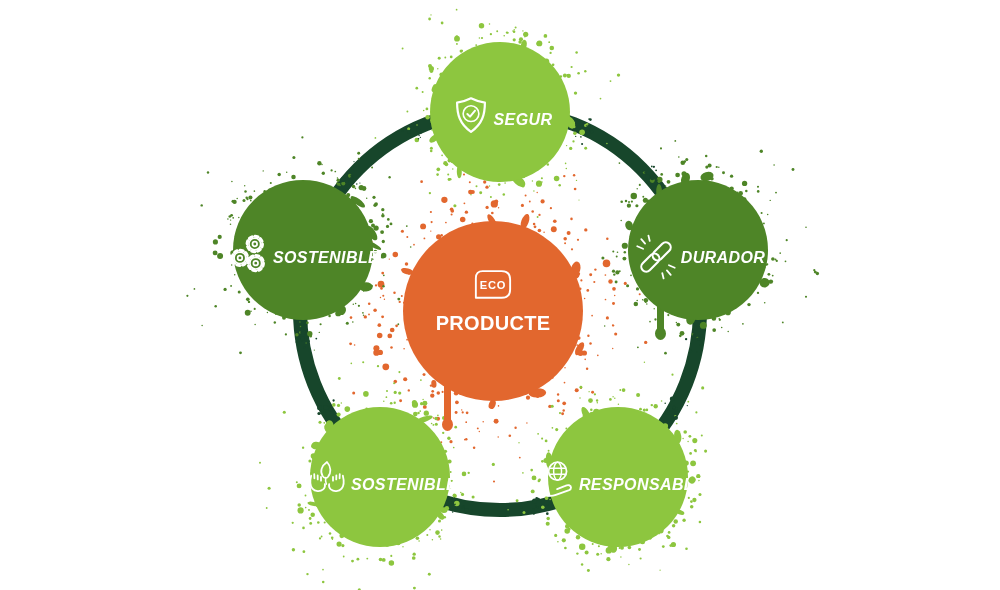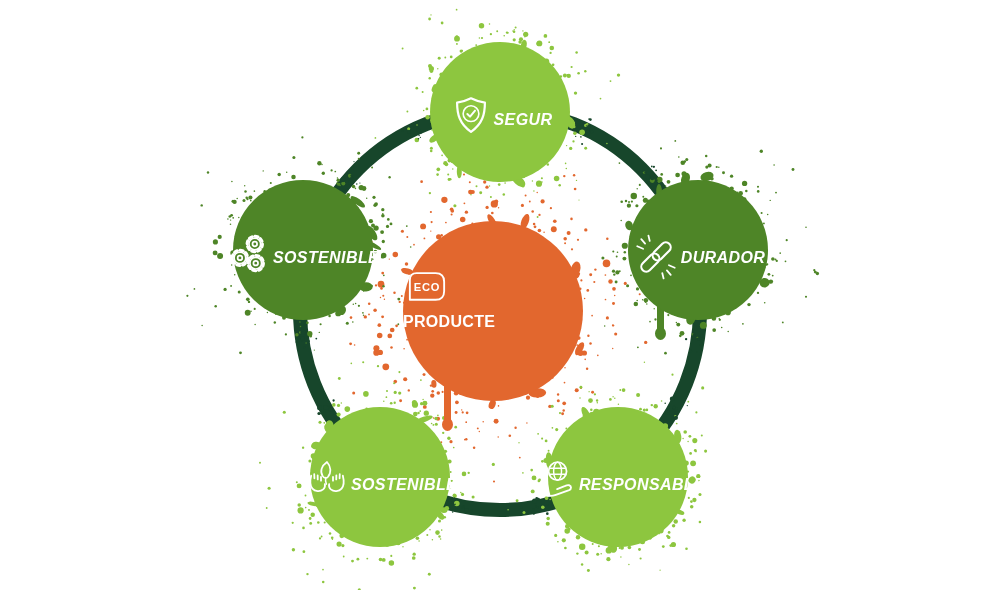--- a/index.html
+++ b/index.html
@@ -24,25 +24,25 @@
   .node.dark{background:var(--dark);}
   #node-segur{left:430px;top:42px;}
   #node-durador{left:628px;top:180px;}
   #node-responsable{left:548px;top:407px;}
   #node-sostenible{left:310px;top:407px;}
   #node-funcional{left:233px;top:180px;}
   .node .icon{display:block;height:46px;}
   .node .label{display:block;font-weight:700;font-size:16px;letter-spacing:.4px;margin-top:5px;white-space:nowrap;}
   .center-node{
     position:absolute;left:403px;top:221px;width:180px;height:180px;border-radius:50%;
-    background:var(--orange);z-index:4;display:flex;flex-direction:column;align-items:flex-start;
+    background:var(--orange);z-index:4;display:flex;flex-direction:column;align-items:center;
     justify-content:center;color:var(--white);box-sizing:border-box;padding-bottom:22px;
   }
   .center-node .badge{display:block;height:38px;margin-bottom:7px;}
-  .center-title{font-weight:700;font-size:16px;line-height:1.3;letter-spacing:.3px;text-align:center;white-space:nowrap;}
+  .center-title{font-weight:700;font-size:20px;line-height:1.3;letter-spacing:.3px;text-align:center;white-space:nowrap;}
   .icon svg, .badge svg{display:block;}
   .stroke{stroke:#ffffff;fill:none;stroke-linecap:round;stroke-linejoin:round;}
 </style>
 </head>
 <body>
 
 <div class="canvas" style="--light: #8DC63F; --dark: #4E8527; --ring: #17462B; --orange: #E2672E;">
 
   <div class="ring"></div>
 

